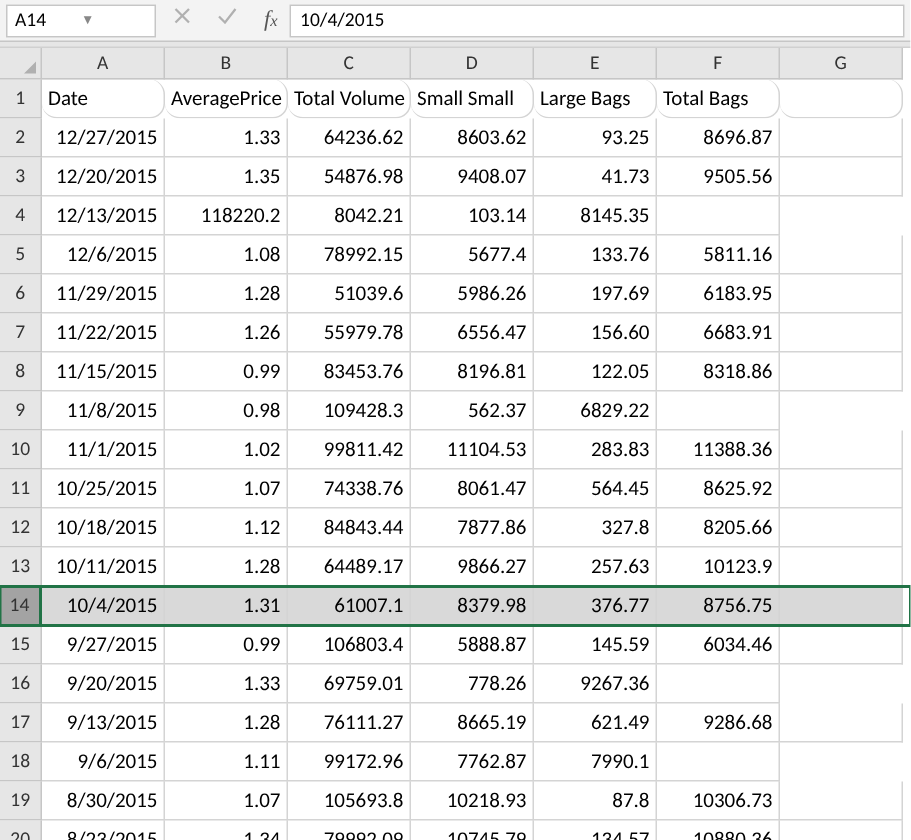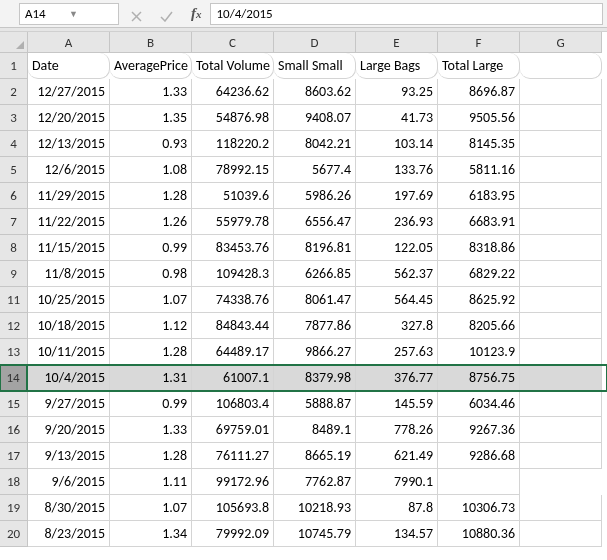--- a/index.html
+++ b/index.html
@@ -12,42 +12,40 @@
     width: 607px;
     height: 560px;
     overflow: hidden;
   }
   .formula-bar {
     display: flex;
     align-items: center;
     height: 28px;
     border-bottom: 1px solid #c6c6c6;
     background: #f3f3f3;
-    padding-left: 15px;
   }
   .name-box {
     width: 100px;
     height: 22px;
     margin: 0 4px;
     border: 1px solid #c6c6c6;
     background: #fff;
     display: flex;
     align-items: center;
     padding: 0 5px;
     font-size: 13px;
   }
   .name-box span { flex: 1; }
   .nb-dd { color: #888; font-size: 9px; }
   .fb-icons {
     display: flex;
-    align-items: flex-end;
+    align-items: flex-start;
     gap: 18px;
     padding: 0 8px;
     color: #b0b0b0;
-    font-weight: bold;
   }
   .fb-icons svg { display: block; }
   .formula-input {
     flex: 1;
     height: 22px;
     border: 1px solid #c6c6c6;
     background: #fff;
     display: flex;
     align-items: center;
     padding: 0 6px;
@@ -156,21 +154,21 @@
 </div>
 
 <div class="rows" id="rows">
     <div class="row hdr">
       <div class="rh">1</div>
       <div class="cell">Date</div>
       <div class="cell">AveragePrice</div>
       <div class="cell">Total Volume</div>
       <div class="cell">Small Small</div>
       <div class="cell">Large Bags</div>
-      <div class="cell">Total Large</div>
+      <div class="cell">Total Bags</div>
       <div class="cell"></div>
     </div>
     <div class="row">
       <div class="rh">2</div>
       <div class="cell">12/27/2015</div>
       <div class="cell">1.33</div>
       <div class="cell">64236.62</div>
       <div class="cell">8603.62</div>
       <div class="cell">93.25</div>
       <div class="cell">8696.87</div>
@@ -182,21 +180,20 @@
       <div class="cell">1.35</div>
       <div class="cell">54876.98</div>
       <div class="cell">9408.07</div>
       <div class="cell">41.73</div>
       <div class="cell">9505.56</div>
       <div class="cell"></div>
     </div>
     <div class="row">
       <div class="rh">4</div>
       <div class="cell">12/13/2015</div>
-      <div class="cell">0.93</div>
       <div class="cell">118220.2</div>
       <div class="cell">8042.21</div>
       <div class="cell">103.14</div>
       <div class="cell">8145.35</div>
       <div class="cell"></div>
     </div>
     <div class="row">
       <div class="rh">5</div>
       <div class="cell">12/6/2015</div>
       <div class="cell">1.08</div>
@@ -215,42 +212,51 @@
       <div class="cell">197.69</div>
       <div class="cell">6183.95</div>
       <div class="cell"></div>
     </div>
     <div class="row">
       <div class="rh">7</div>
       <div class="cell">11/22/2015</div>
       <div class="cell">1.26</div>
       <div class="cell">55979.78</div>
       <div class="cell">6556.47</div>
-      <div class="cell">236.93</div>
+      <div class="cell">156.60</div>
       <div class="cell">6683.91</div>
       <div class="cell"></div>
     </div>
     <div class="row">
       <div class="rh">8</div>
       <div class="cell">11/15/2015</div>
       <div class="cell">0.99</div>
       <div class="cell">83453.76</div>
       <div class="cell">8196.81</div>
       <div class="cell">122.05</div>
       <div class="cell">8318.86</div>
       <div class="cell"></div>
     </div>
     <div class="row">
       <div class="rh">9</div>
       <div class="cell">11/8/2015</div>
       <div class="cell">0.98</div>
       <div class="cell">109428.3</div>
-      <div class="cell">6266.85</div>
       <div class="cell">562.37</div>
       <div class="cell">6829.22</div>
+      <div class="cell"></div>
+    </div>
+    <div class="row">
+      <div class="rh">10</div>
+      <div class="cell">11/1/2015</div>
+      <div class="cell">1.02</div>
+      <div class="cell">99811.42</div>
+      <div class="cell">11104.53</div>
+      <div class="cell">283.83</div>
+      <div class="cell">11388.36</div>
       <div class="cell"></div>
     </div>
     <div class="row">
       <div class="rh">11</div>
       <div class="cell">10/25/2015</div>
       <div class="cell">1.07</div>
       <div class="cell">74338.76</div>
       <div class="cell">8061.47</div>
       <div class="cell">564.45</div>
       <div class="cell">8625.92</div>
@@ -294,21 +300,20 @@
       <div class="cell">5888.87</div>
       <div class="cell">145.59</div>
       <div class="cell">6034.46</div>
       <div class="cell"></div>
     </div>
     <div class="row">
       <div class="rh">16</div>
       <div class="cell">9/20/2015</div>
       <div class="cell">1.33</div>
       <div class="cell">69759.01</div>
-      <div class="cell">8489.1</div>
       <div class="cell">778.26</div>
       <div class="cell">9267.36</div>
       <div class="cell"></div>
     </div>
     <div class="row">
       <div class="rh">17</div>
       <div class="cell">9/13/2015</div>
       <div class="cell">1.28</div>
       <div class="cell">76111.27</div>
       <div class="cell">8665.19</div>

